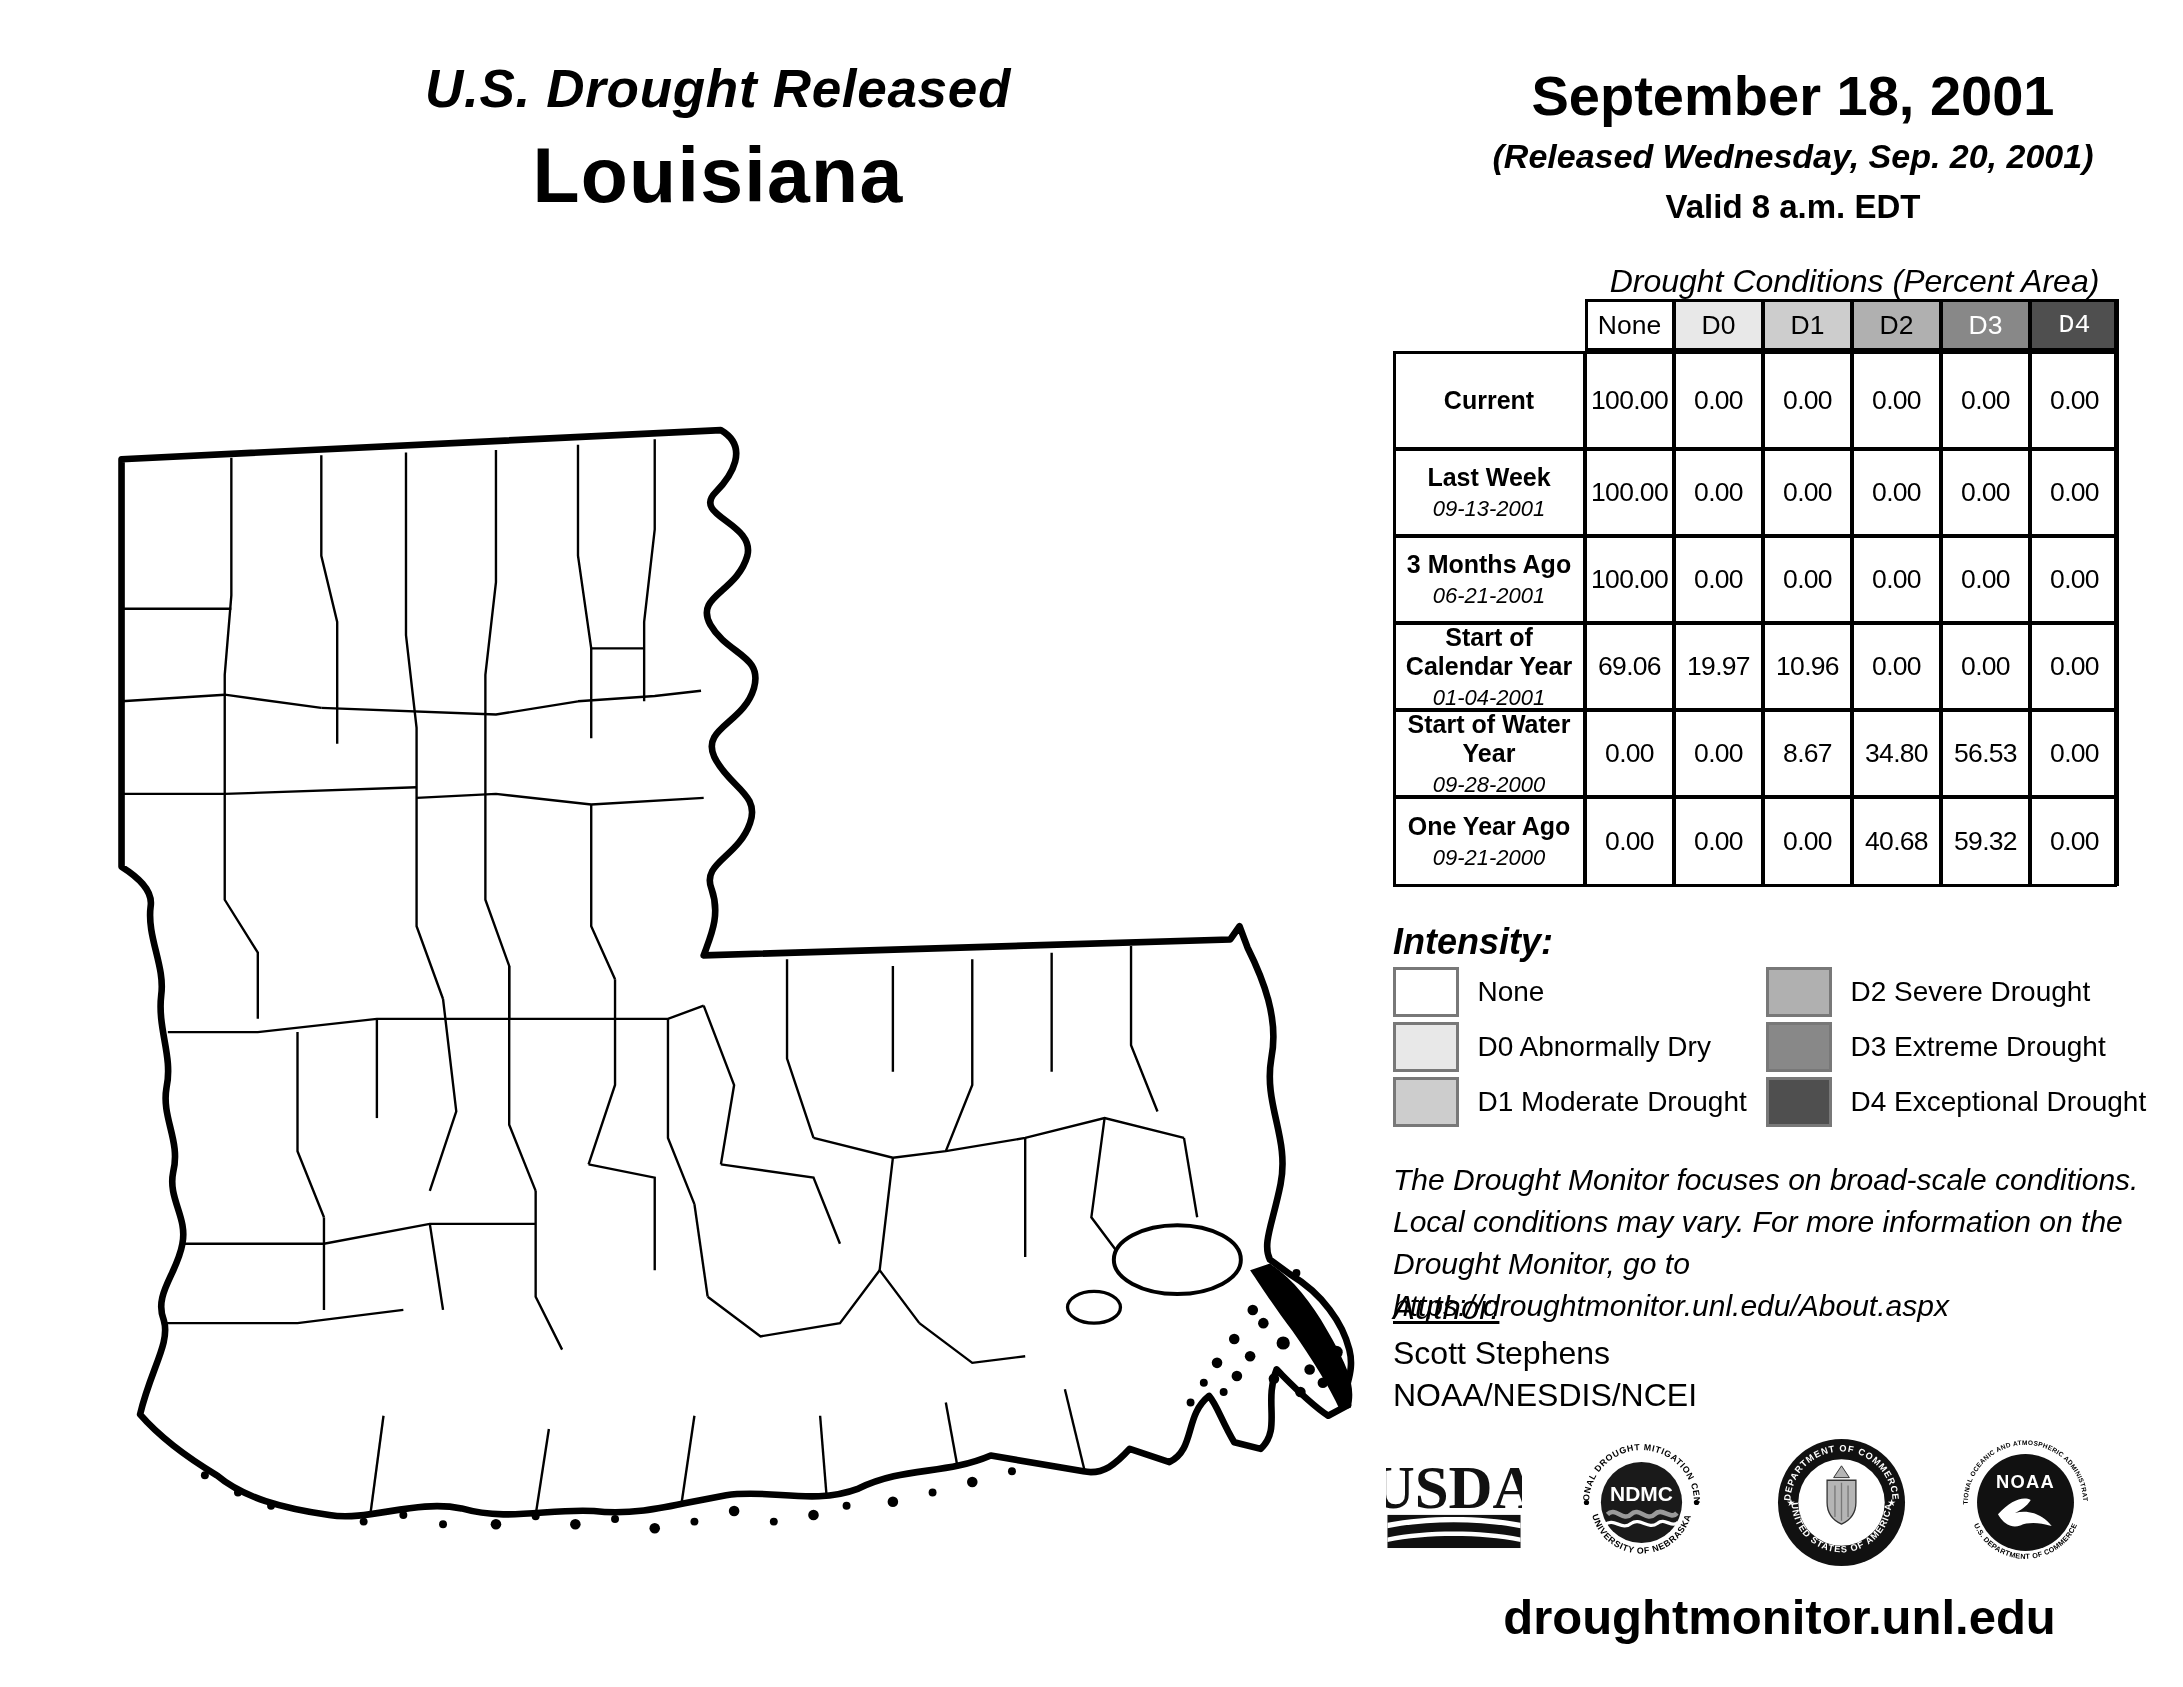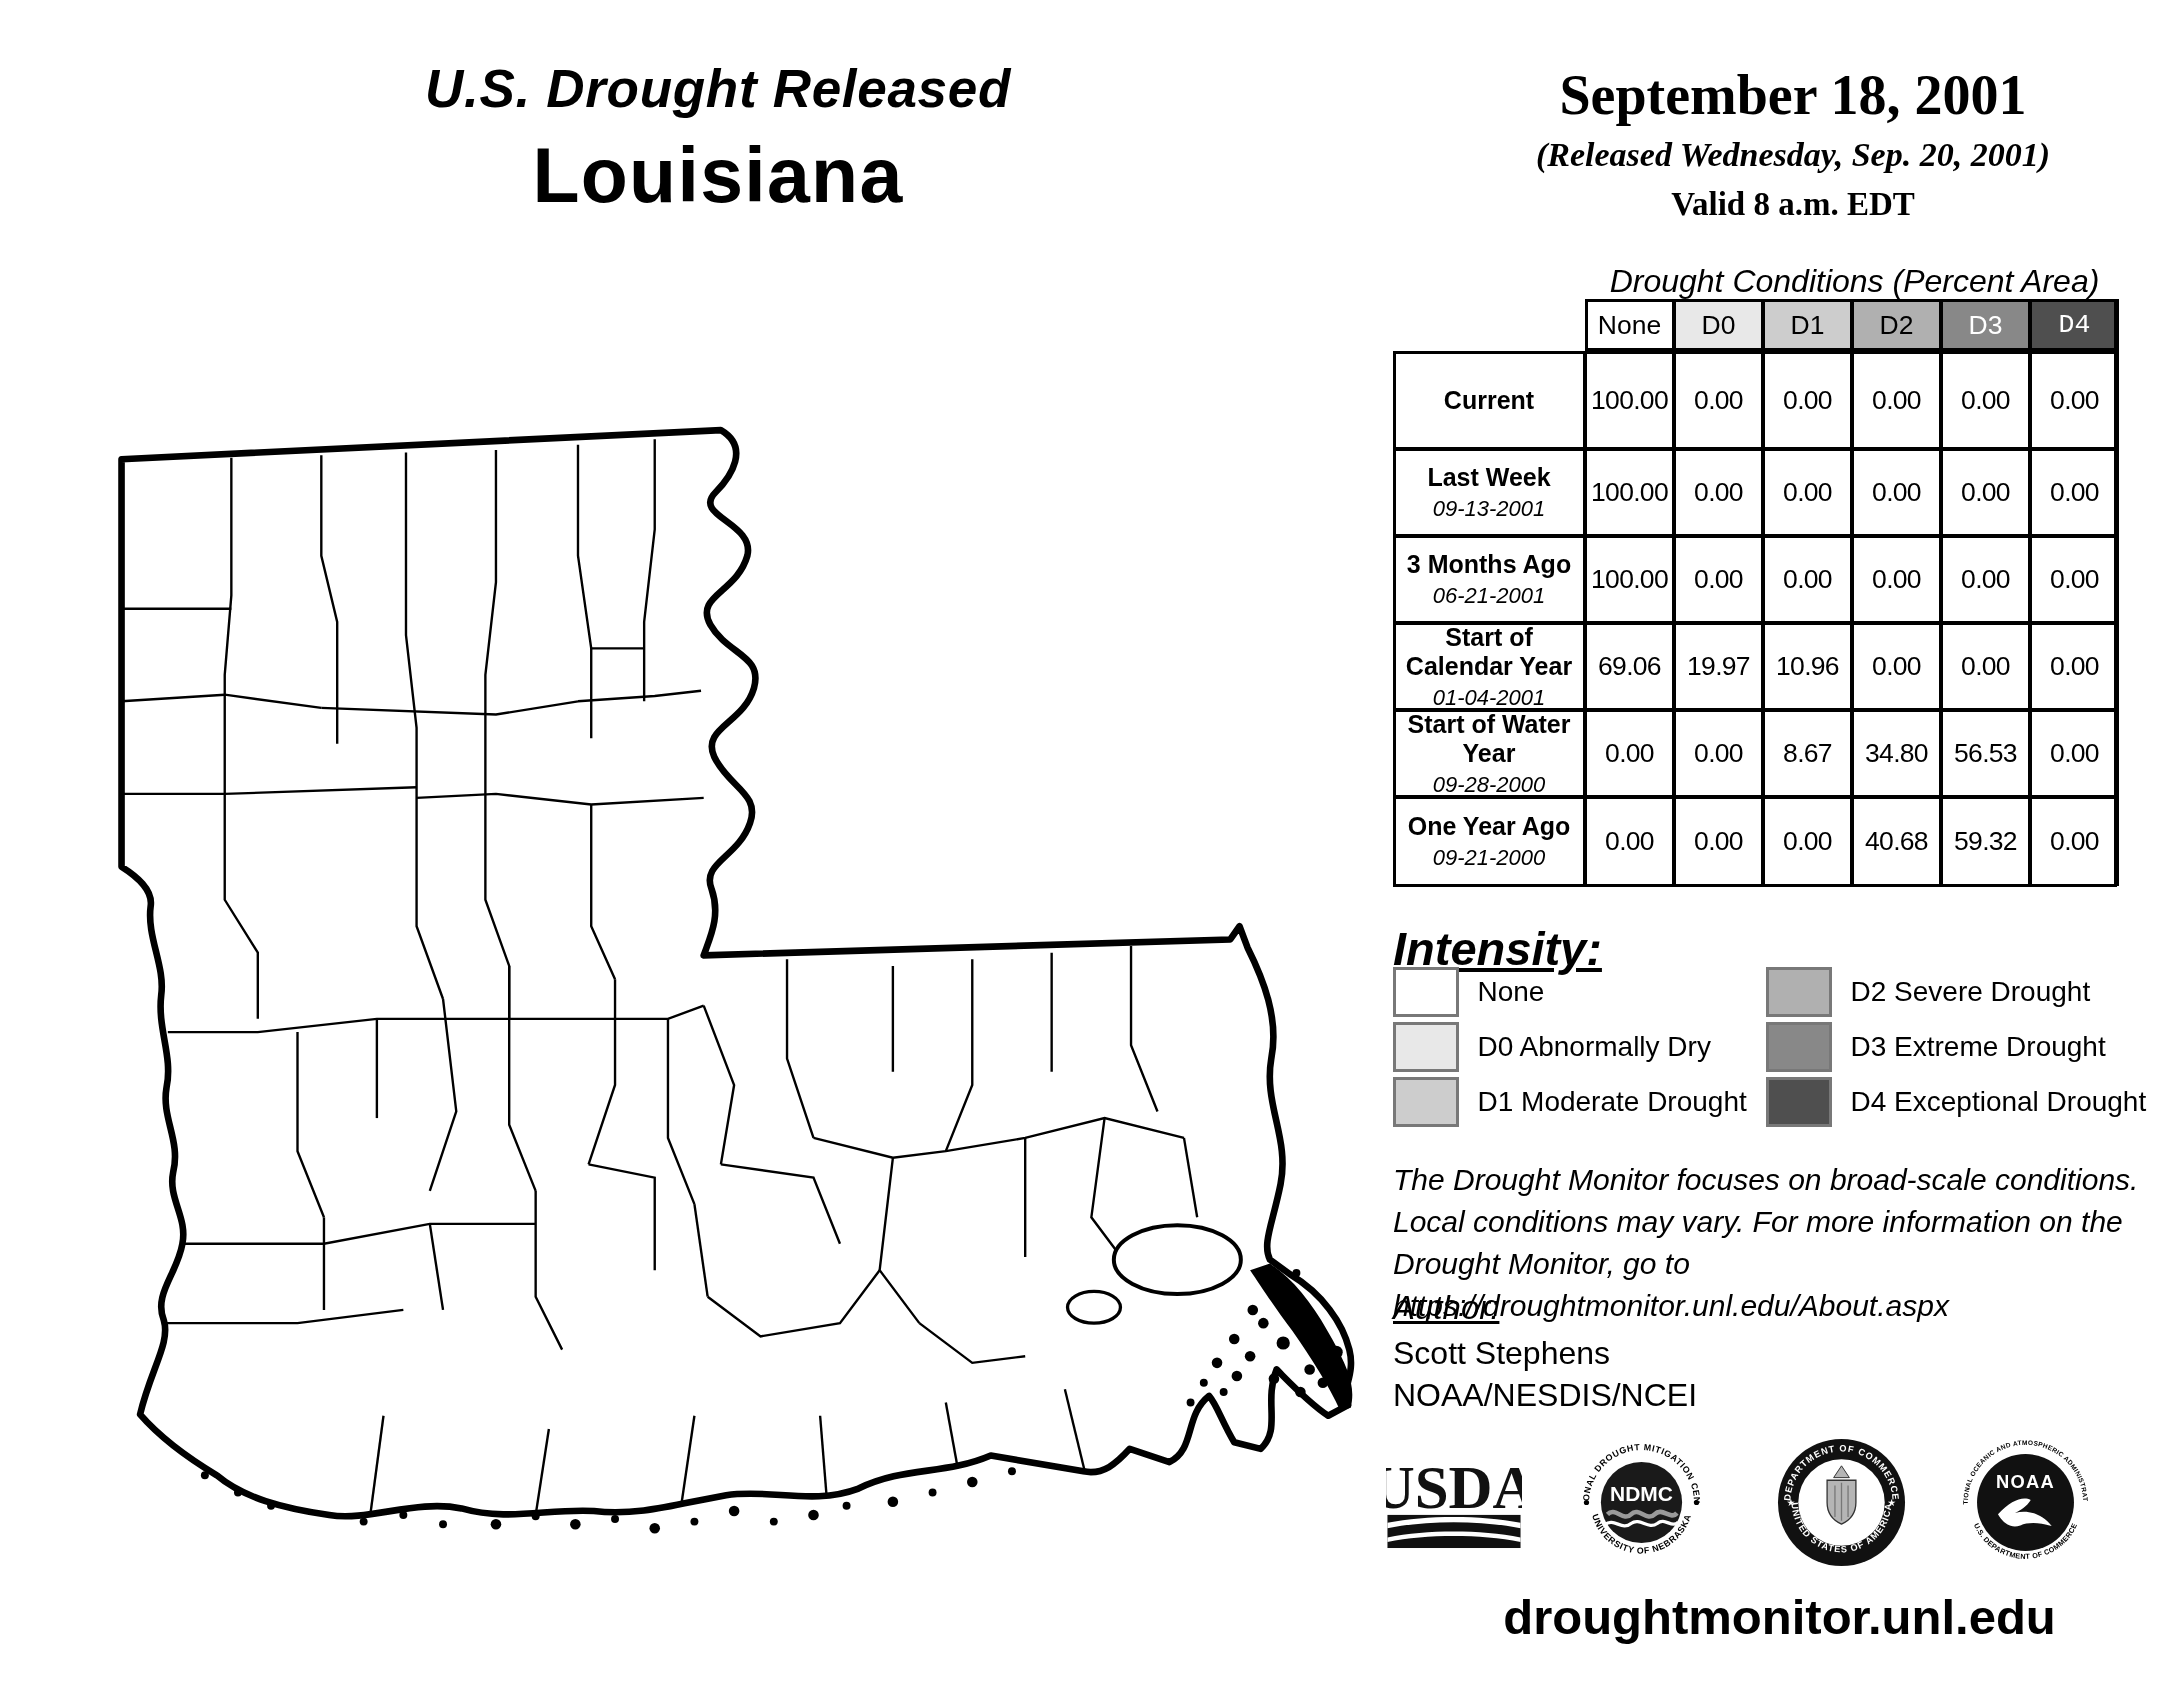--- a/index.html
+++ b/index.html
@@ -4,40 +4,40 @@
 <style>
   html,body{margin:0;padding:0;background:#fff;}
   #page{position:relative;width:2183px;height:1687px;background:#fff;overflow:hidden;
         font-family:"Liberation Sans",sans-serif;color:#000;}
   .abs{position:absolute;}
   
   #title-block{left:255px;top:58px;width:926px;text-align:center;}
   #main-title{font-size:53px;font-weight:bold;font-style:italic;letter-spacing:0.7px;}
   #state-title{font-size:77px;font-weight:bold;margin-top:12px;letter-spacing:1.3px;}
   
-  #date-block{left:1429px;top:63px;width:728px;text-align:center;font-family:Liberation Serif, serif;}
+  #date-block{left:1429px;top:63px;width:728px;text-align:center;}
   #map-date{font-size:56px;font-weight:bold;}
   #released{font-size:34px;font-weight:bold;font-style:italic;margin-top:9.3px;}
   #valid{font-size:33px;font-weight:bold;margin-top:12px;}
   
   #tbl-caption{left:1585px;top:263px;width:539px;text-align:center;font-size:32px;font-style:italic;}
   #dm-table{left:1393px;top:299px;display:grid;
             grid-template-columns:192px repeat(6,89px);
             grid-template-rows:52px 98px 87px 87px 87px 87px 89px;}
   .tcell{border:2px solid #000;box-sizing:border-box;display:flex;flex-direction:column;
          align-items:center;justify-content:center;background:#fff;}
   .tcell.blank{border:none;background:transparent;}
   .th{font-size:26.5px;}
   .tval{font-size:26.5px;letter-spacing:-0.7px;}
   .rlab{font-size:25px;font-weight:bold;text-align:center;line-height:29px;}
   .rsub{font-size:22px;font-style:italic;margin-top:4px;}
   .tframe{position:absolute;border:3.3px solid #000;box-sizing:border-box;pointer-events:none;}
   
-  #intensity-title{left:1393px;top:921px;font-size:47px;font-weight:bold;font-style:italic;
-                   text-decoration:underline;}
+  #intensity-title{left:1393px;top:921px;font-size:36px;font-weight:bold;font-style:italic;
+                   }
   .leg-item{position:absolute;display:flex;align-items:center;}
   .swatch{width:66px;height:50px;border:3.3px solid #787878;box-sizing:border-box;margin-right:18.5px;}
   .leg-label{font-size:28px;}
   
   #disclaimer{left:1393px;top:1159px;font-size:30px;font-style:italic;line-height:42px;}
   #author-title{left:1393px;top:1289px;font-size:33px;font-style:italic;text-decoration:underline;}
   #author-name{left:1393px;top:1335px;font-size:32px;}
   #author-org{left:1393px;top:1377px;font-size:32px;}
   
   #site-url{left:1376px;top:1589px;width:807px;text-align:center;font-size:49px;font-weight:bold;}

